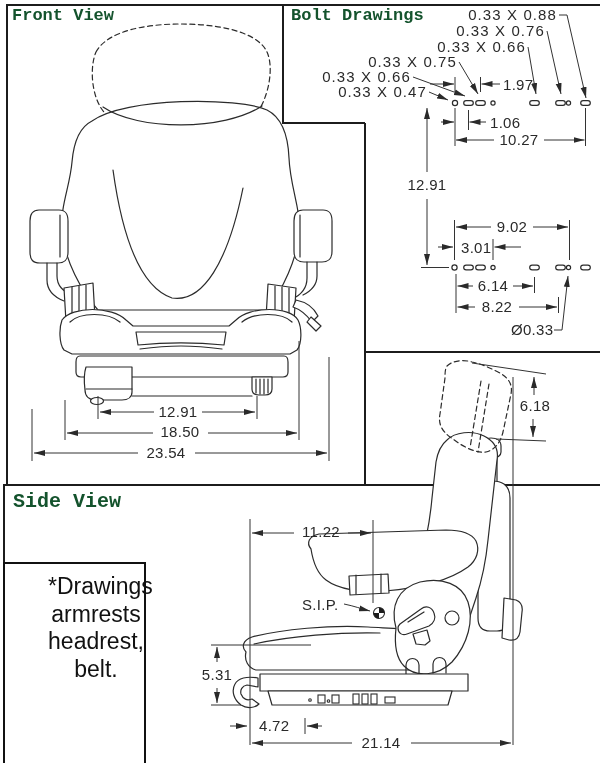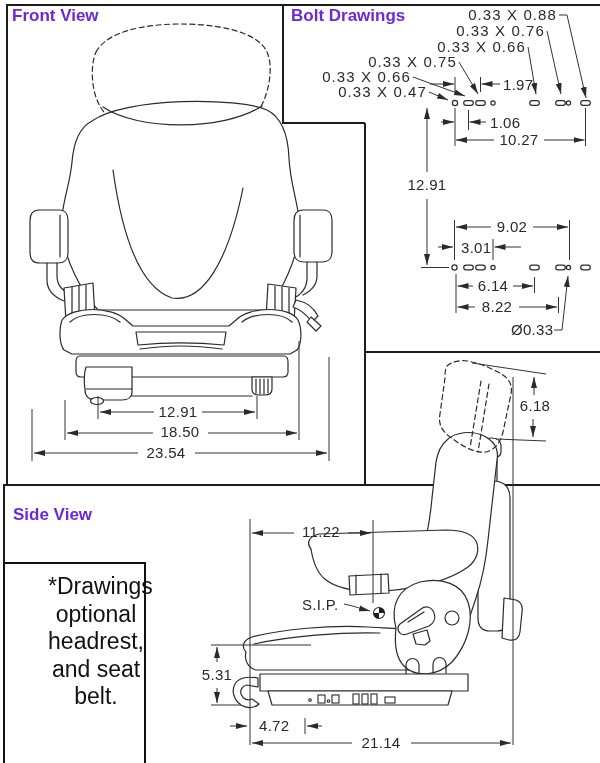--- a/index.html
+++ b/index.html
@@ -1,22 +1,22 @@
 <!DOCTYPE html>
 <html><head>
 <meta charset="utf-8">
 <style>
   html,body{margin:0;padding:0;}
   body{
     width:600px;height:763px;position:relative;overflow:hidden;
     background:#ffffff;font-family:"Liberation Sans",sans-serif;
   }
   .panel-title{
-    position:absolute;font-family:Liberation Sans, sans-serif;font-weight:bold;
-    font-size:17px;color:#6d28d9;white-space:nowrap;z-index:3;
+    position:absolute;font-family:Liberation Mono, monospace;font-weight:bold;
+    font-size:17px;color:#14532d;white-space:nowrap;z-index:3;
   }
   #note-box{
     position:absolute;left:3px;top:562px;width:139px;height:210px;
     border:2px solid #111;background:#fff;z-index:4;text-align:center;
     padding-top:9px;box-sizing:content-box;
   }
   .note-line{
     font-size:23px;line-height:27.5px;color:#111;white-space:nowrap;margin-left:43px;
   }
   svg{position:absolute;left:0;top:0;z-index:2;}
@@ -26,27 +26,26 @@
   .dash{stroke-dasharray:5,3.5;}
   .dim{stroke:#333;stroke-width:1;fill:none;}
   text.dim-t{font-family:"Liberation Sans",sans-serif;font-size:15px;fill:#2a2a2a;letter-spacing:0.3px;}
   text.lbl-t{font-family:"Liberation Sans",sans-serif;font-size:15px;fill:#2a2a2a;letter-spacing:1.1px;}
 </style>
 </head>
 <body>
 
 <div class="panel-title" style="left:12px;top:6px;">Front View</div>
 <div class="panel-title" style="left:291px;top:6px;">Bolt Drawings</div>
-<div class="panel-title" style="left:13px;top:505px;font-size:17px;">Side View</div>
+<div class="panel-title" style="left:13px;top:490px;font-size:20px;">Side View</div>
 
 <div id="note-box">
   <div class="note-line">*Drawings</div>
-  <div class="note-line">optional</div>
+  <div class="note-line">armrests</div>
   <div class="note-line">headrest,</div>
-  <div class="note-line">and seat</div>
   <div class="note-line">belt.</div>
 </div>
 
 <svg width="600" height="763" viewBox="0 0 600 763">
   <defs>
     <marker id="arr" markerWidth="12" markerHeight="8" refX="11" refY="4" orient="auto" markerUnits="userSpaceOnUse">
       <path d="M0,1 L11,4 L0,7 Z" fill="#2a2a2a"></path>
     </marker>
   </defs>
 

